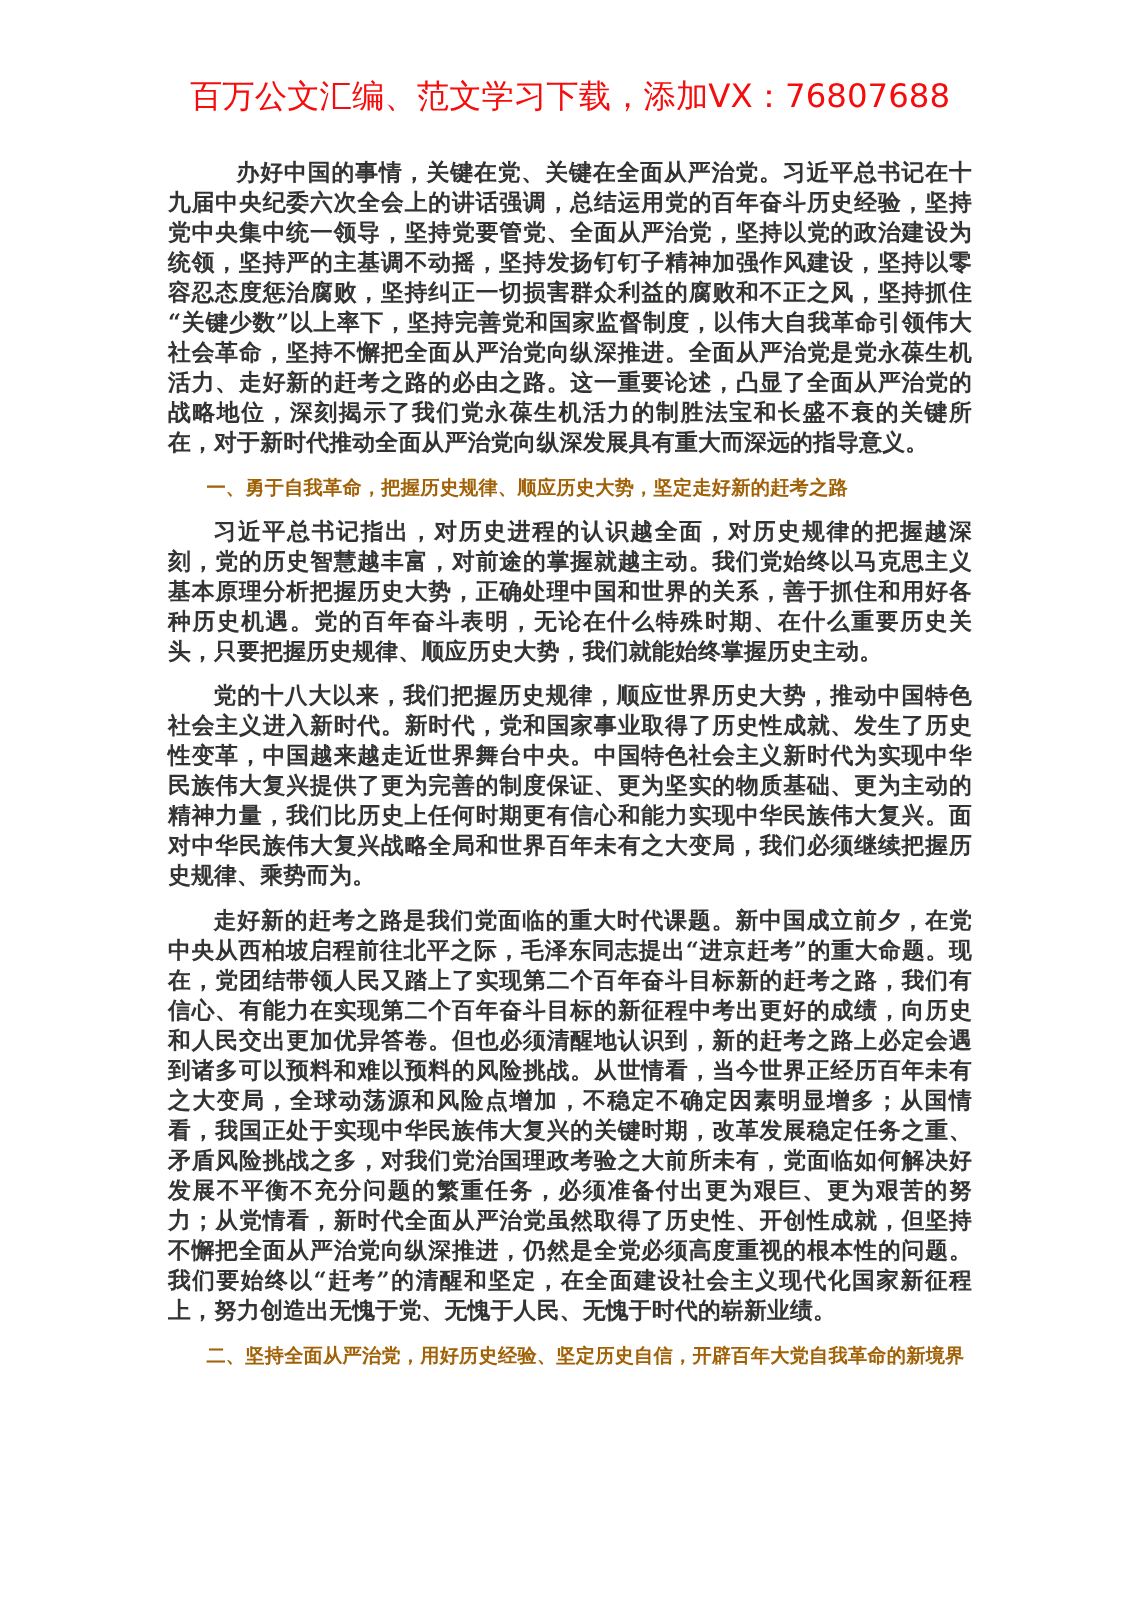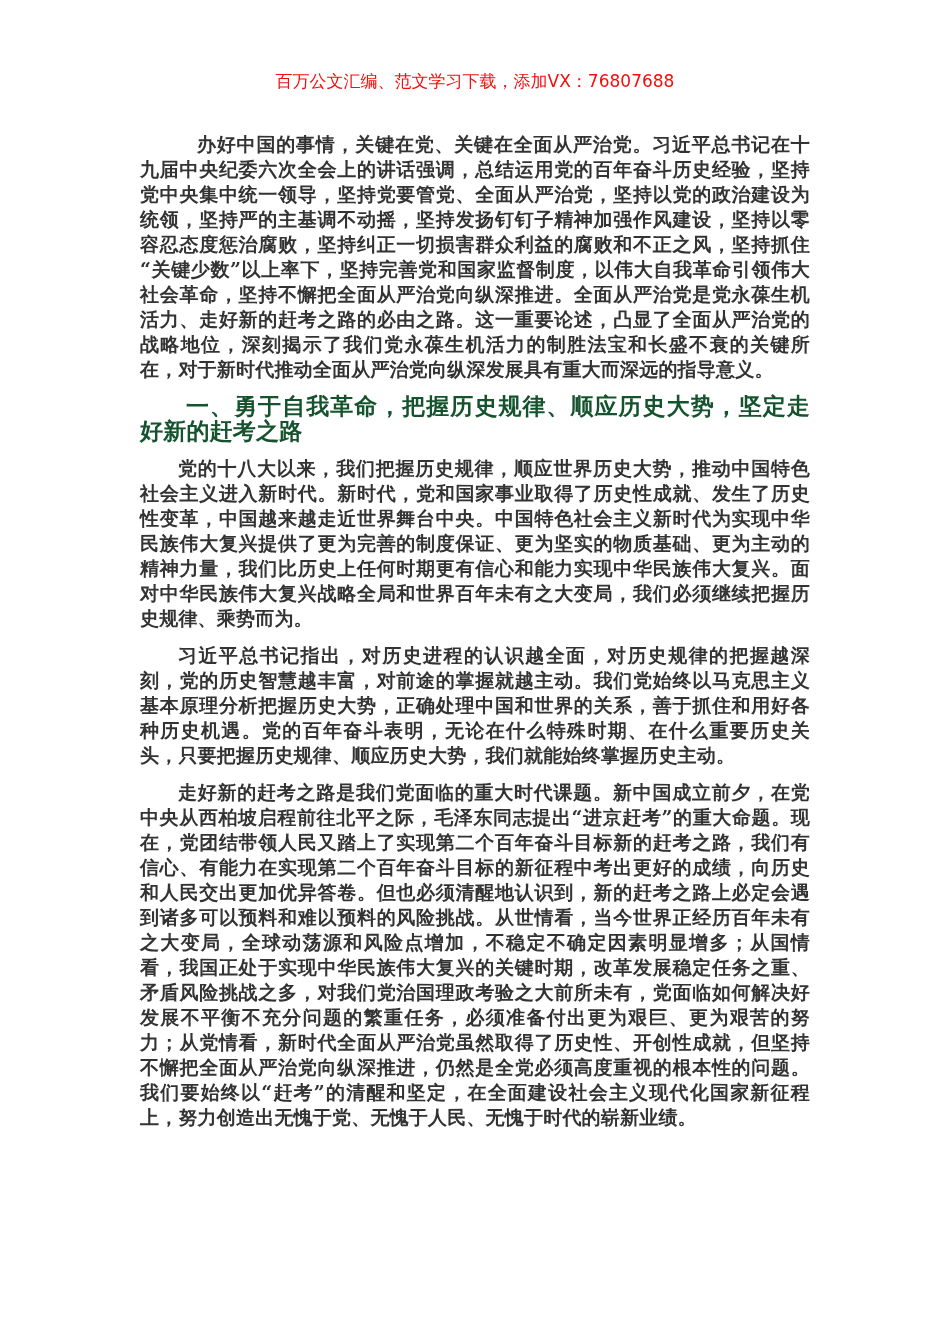--- a/index.html
+++ b/index.html
@@ -11,21 +11,21 @@
     position: relative;
     box-sizing: border-box;
     width: 950px;
     height: 1344px;
     background: #ffffff;
     padding: 70px 140px 0 140px;
     overflow: hidden;
   }
   .promo-header {
     font-family: "DejaVu Sans", "Liberation Sans", sans-serif;
-    font-size: 17px;
+    font-size: 27px;
     line-height: 22px;
     color: #f50d0d;
     text-align: center;
     margin: 0 0 40px 0;
     white-space: nowrap;
   }
   .doc-body {
     font-family: "DejaVu Serif", "Liberation Serif", serif;
     font-size: 19px;
     line-height: 25px;
@@ -36,40 +36,41 @@
   .para {
     margin: 0 0 12px 0;
     text-indent: 2em;
     font-weight: bold;
   }
   .para.first-para {
     text-indent: 3em;
   }
   .heading {
     font-family: "DejaVu Sans", "Liberation Sans", sans-serif;
-    font-size: 23px;
+    font-size: 16px;
     line-height: 25px;
     font-weight: 700;
-    color: #14532d;
+    color: #a16207;
     margin: 2px 0 12px 0;
     text-indent: 2em;
     text-align: justify;
   }
 </style>
 </head>
 <body>
 
 <div class="page">
   <div class="promo-header">百万公文汇编、范文学习下载，添加VX：76807688</div>
 
   <div class="doc-body">
     <p class="para first-para">办好中国的事情，关键在党、关键在全面从严治党。习近平总书记在十九届中央纪委六次全会上的讲话强调，总结运用党的百年奋斗历史经验，坚持党中央集中统一领导，坚持党要管党、全面从严治党，坚持以党的政治建设为统领，坚持严的主基调不动摇，坚持发扬钉钉子精神加强作风建设，坚持以零容忍态度惩治腐败，坚持纠正一切损害群众利益的腐败和不正之风，坚持抓住“关键少数”以上率下，坚持完善党和国家监督制度，以伟大自我革命引领伟大社会革命，坚持不懈把全面从严治党向纵深推进。全面从严治党是党永葆生机活力、走好新的赶考之路的必由之路。这一重要论述，凸显了全面从严治党的战略地位，深刻揭示了我们党永葆生机活力的制胜法宝和长盛不衰的关键所在，对于新时代推动全面从严治党向纵深发展具有重大而深远的指导意义。</p>
 
     <h2 class="heading">一、勇于自我革命，把握历史规律、顺应历史大势，坚定走好新的赶考之路</h2>
 
+    <p class="para">习近平总书记指出，对历史进程的认识越全面，对历史规律的把握越深刻，党的历史智慧越丰富，对前途的掌握就越主动。我们党始终以马克思主义基本原理分析把握历史大势，正确处理中国和世界的关系，善于抓住和用好各种历史机遇。党的百年奋斗表明，无论在什么特殊时期、在什么重要历史关头，只要把握历史规律、顺应历史大势，我们就能始终掌握历史主动。</p>
+
     <p class="para">党的十八大以来，我们把握历史规律，顺应世界历史大势，推动中国特色社会主义进入新时代。新时代，党和国家事业取得了历史性成就、发生了历史性变革，中国越来越走近世界舞台中央。中国特色社会主义新时代为实现中华民族伟大复兴提供了更为完善的制度保证、更为坚实的物质基础、更为主动的精神力量，我们比历史上任何时期更有信心和能力实现中华民族伟大复兴。面对中华民族伟大复兴战略全局和世界百年未有之大变局，我们必须继续把握历史规律、乘势而为。</p>
-
-    <p class="para">习近平总书记指出，对历史进程的认识越全面，对历史规律的把握越深刻，党的历史智慧越丰富，对前途的掌握就越主动。我们党始终以马克思主义基本原理分析把握历史大势，正确处理中国和世界的关系，善于抓住和用好各种历史机遇。党的百年奋斗表明，无论在什么特殊时期、在什么重要历史关头，只要把握历史规律、顺应历史大势，我们就能始终掌握历史主动。</p>
 
     <p class="para">走好新的赶考之路是我们党面临的重大时代课题。新中国成立前夕，在党中央从西柏坡启程前往北平之际，毛泽东同志提出“进京赶考”的重大命题。现在，党团结带领人民又踏上了实现第二个百年奋斗目标新的赶考之路，我们有信心、有能力在实现第二个百年奋斗目标的新征程中考出更好的成绩，向历史和人民交出更加优异答卷。但也必须清醒地认识到，新的赶考之路上必定会遇到诸多可以预料和难以预料的风险挑战。从世情看，当今世界正经历百年未有之大变局，全球动荡源和风险点增加，不稳定不确定因素明显增多；从国情看，我国正处于实现中华民族伟大复兴的关键时期，改革发展稳定任务之重、矛盾风险挑战之多，对我们党治国理政考验之大前所未有，党面临如何解决好发展不平衡不充分问题的繁重任务，必须准备付出更为艰巨、更为艰苦的努力；从党情看，新时代全面从严治党虽然取得了历史性、开创性成就，但坚持不懈把全面从严治党向纵深推进，仍然是全党必须高度重视的根本性的问题。我们要始终以“赶考”的清醒和坚定，在全面建设社会主义现代化国家新征程上，努力创造出无愧于党、无愧于人民、无愧于时代的崭新业绩。</p>
 
+    <h2 class="heading">二、坚持全面从严治党，用好历史经验、坚定历史自信，开辟百年大党自我革命的新境界</h2>
   </div>
 </div>
 
 </body></html>

